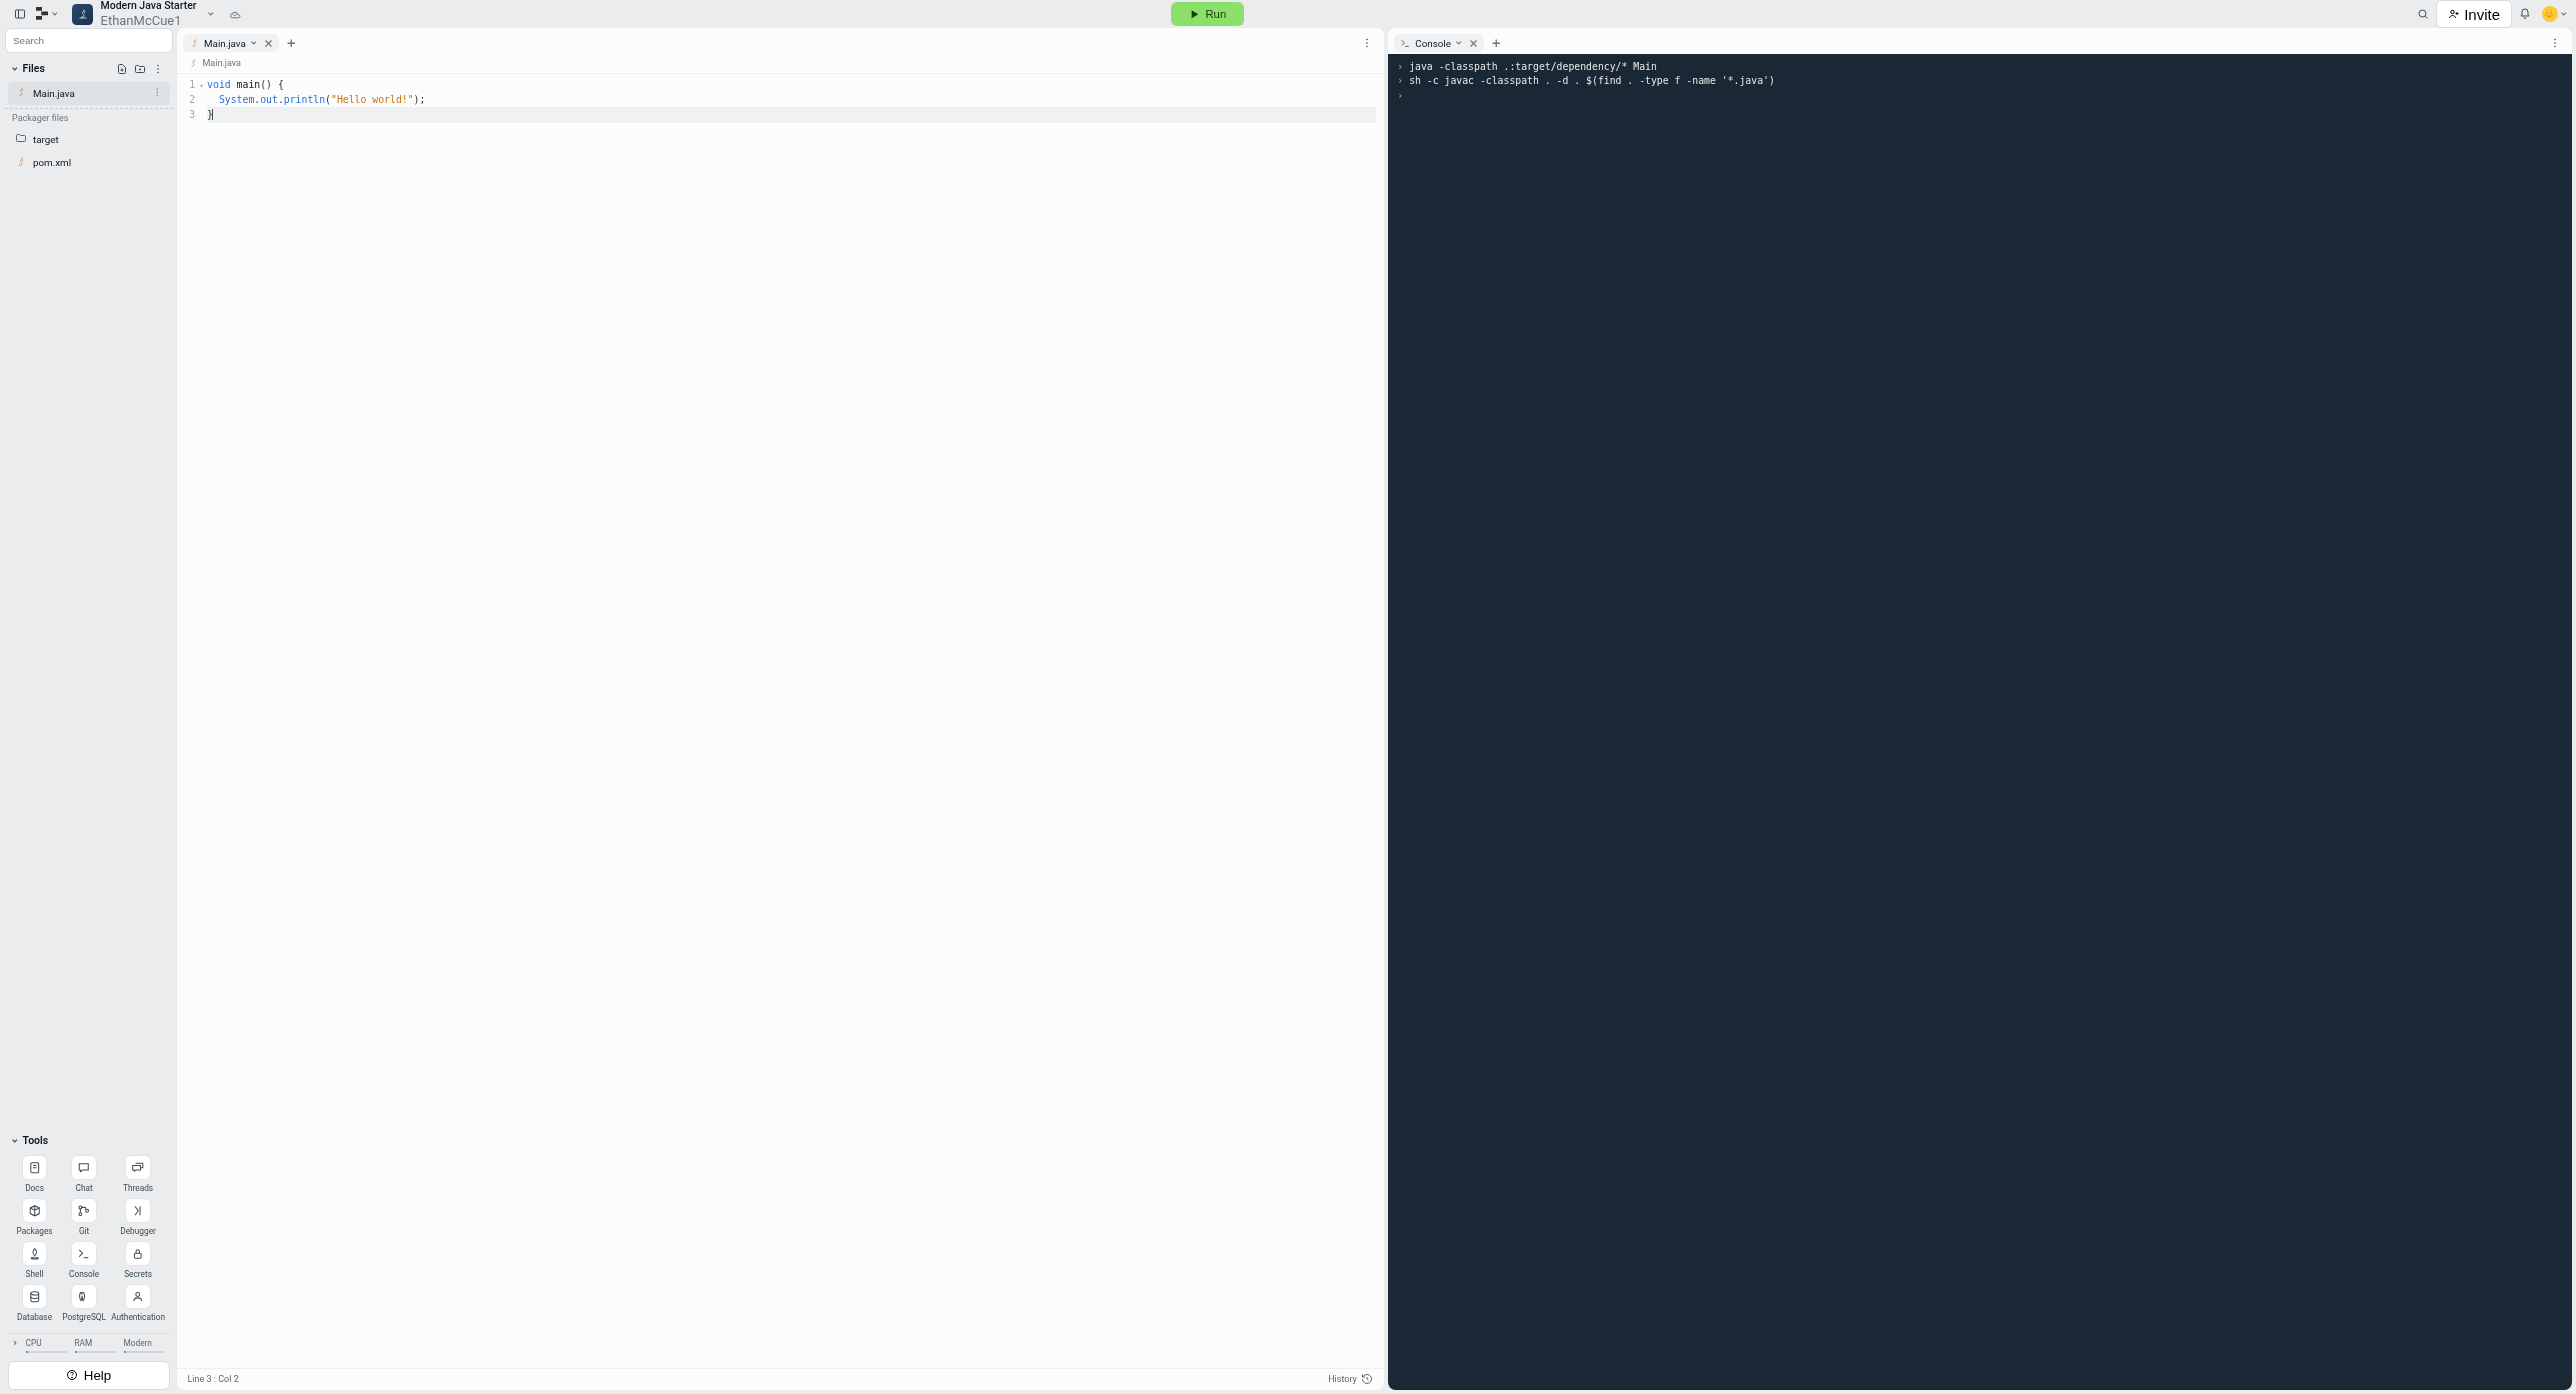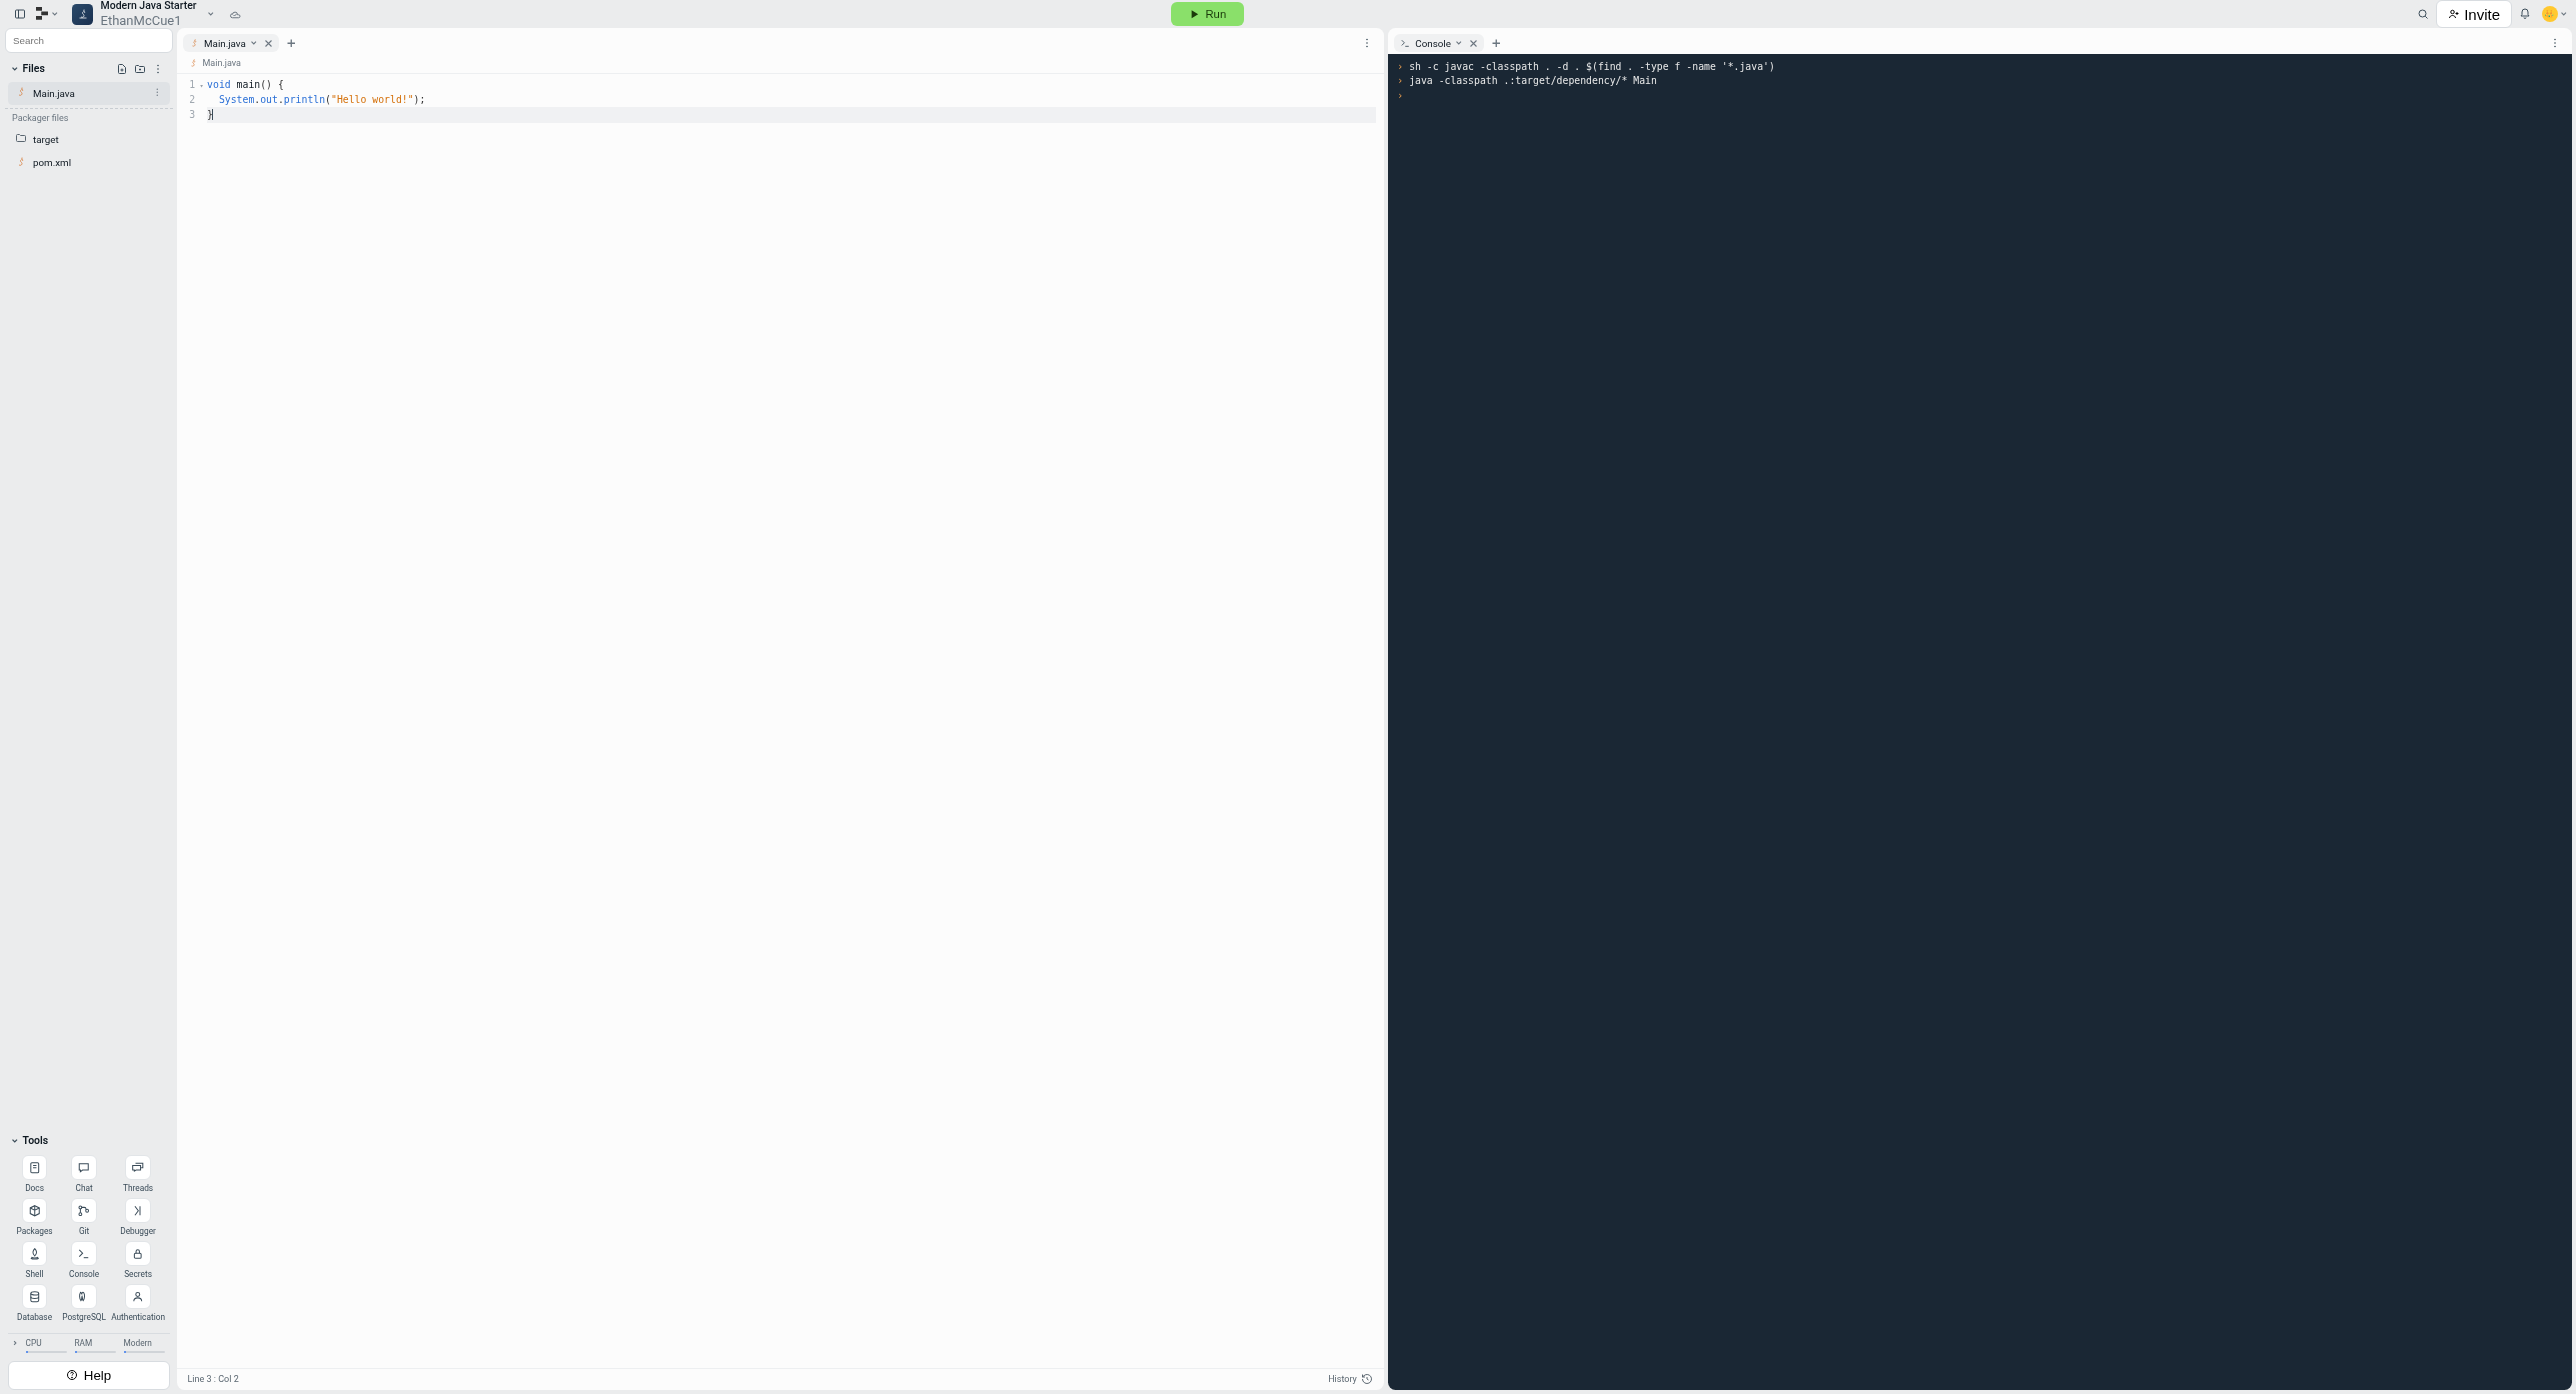--- a/index.html
+++ b/index.html
@@ -483,20 +483,20 @@
         </div>
         <button class="icon-btn more">
             <svg viewBox="0 0 24 24" fill="currentColor">
               <circle cx="12" cy="5" r="1.6"></circle>
               <circle cx="12" cy="12" r="1.6"></circle>
               <circle cx="12" cy="19" r="1.6"></circle>
             </svg>
           </button>
       </div>
       <div class="console-body" id="console-body">
+          <div><span class="prompt">›</span> <span class="out">java -classpath .:target/dependency/* Main</span></div>
           <div><span class="prompt">›</span> <span class="out">sh -c javac -classpath . -d . $(find . -type f -name '*.java')</span></div>
-          <div><span class="prompt">›</span> <span class="out">java -classpath .:target/dependency/* Main</span></div>
           <div><span class="prompt">›</span> <span class="out"></span></div>
         </div>
     </div>
   </div>
 </div>
 
 
 </body></html>

